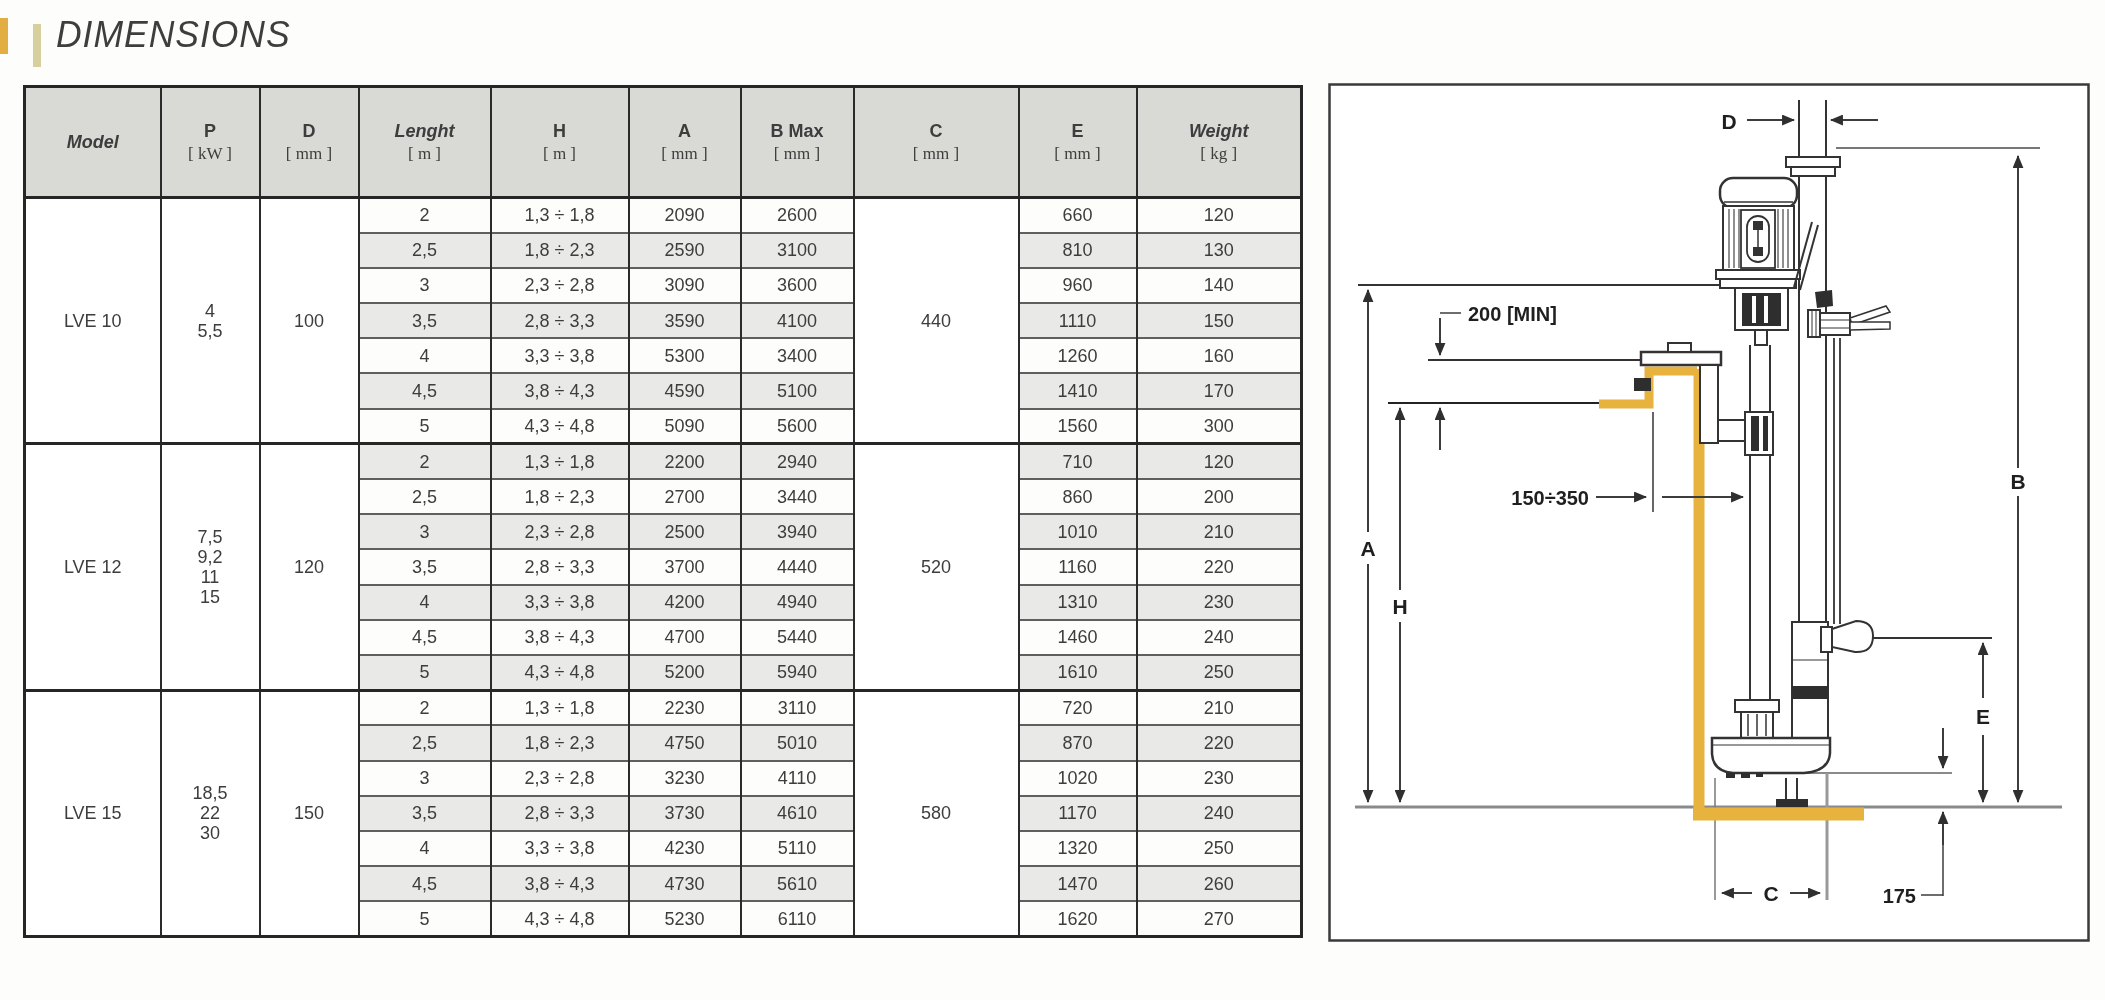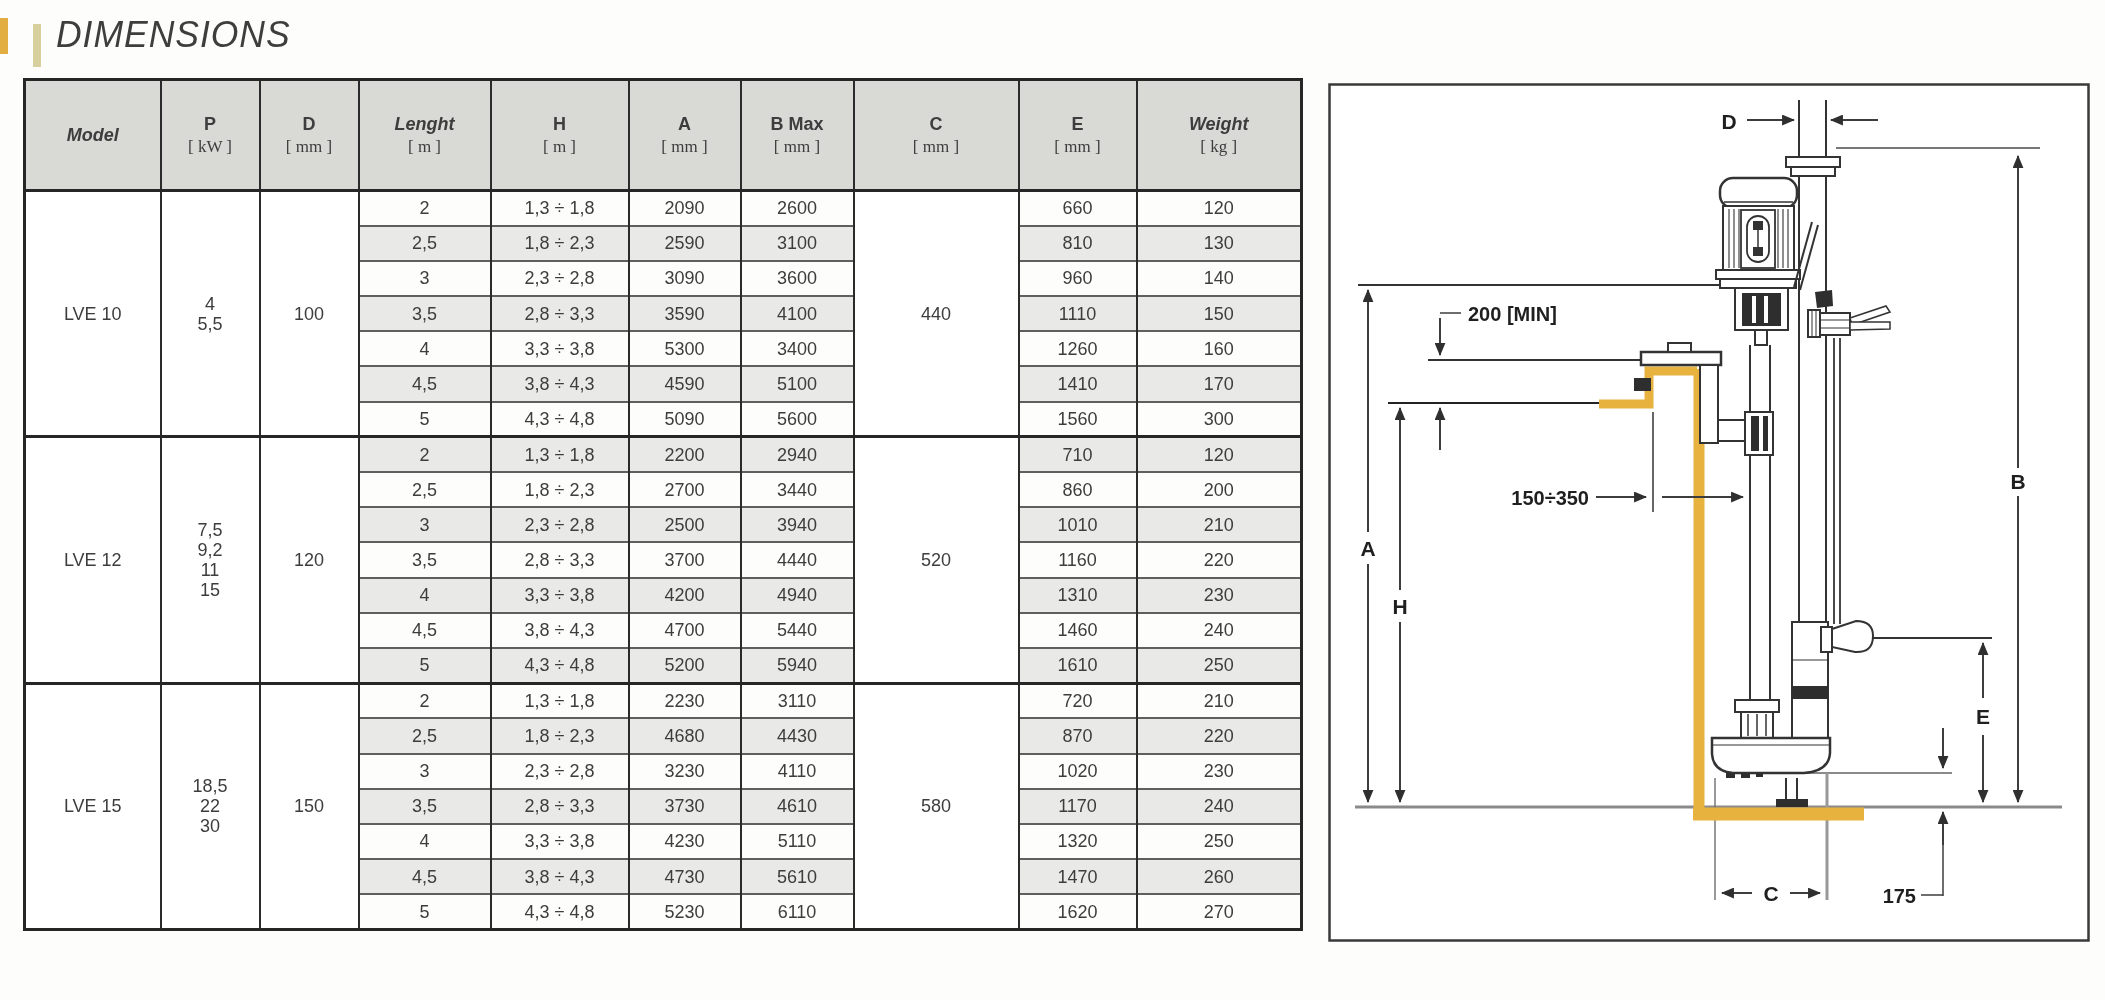--- a/index.html
+++ b/index.html
@@ -10,21 +10,21 @@
   
   .edge-mark{position:absolute;left:0;top:18px;width:8px;height:36px;background:#E3AE41;}
   .title-bar{position:absolute;left:33px;top:24px;width:8px;height:43px;background:#D8CF9F;}
   .page-title{
     position:absolute;left:56px;top:14px;margin:0;
     font-size:37px;font-style:italic;font-weight:normal;color:#3e3e3e;
     letter-spacing:1px;transform:scaleX(.96);transform-origin:left;
   }
   
   table.dims{
-    position:absolute;left:23px;top:78px;width:1277px;
+    position:absolute;left:23px;top:85px;width:1277px;
     border-collapse:collapse;table-layout:fixed;
     color:#3d3d3d;
   }
   table.dims th,table.dims td{
     border-left:2px solid #2b2b2b;border-right:2px solid #2b2b2b;
     text-align:center;vertical-align:middle;padding:0;
     font-size:18px;line-height:1.12;
   }
   table.dims{border:3px solid #262626;}
   thead th{
@@ -250,22 +250,22 @@
         <td class="h-cell">1,3 ÷ 1,8</td>
         <td class="a-cell">2230</td>
         <td class="bmax-cell">3110</td>
         <td class="c-cell" rowspan="7">580</td>
         <td class="e-cell">720</td>
         <td class="weight-cell">210</td>
       </tr>
       <tr class="alt">
         <td class="length-cell">2,5</td>
         <td class="h-cell">1,8 ÷ 2,3</td>
-        <td class="a-cell">4680</td>
-        <td class="bmax-cell">4430</td>
+        <td class="a-cell">4750</td>
+        <td class="bmax-cell">5010</td>
         <td class="e-cell">870</td>
         <td class="weight-cell">220</td>
       </tr>
       <tr>
         <td class="length-cell">3</td>
         <td class="h-cell">2,3 ÷ 2,8</td>
         <td class="a-cell">3230</td>
         <td class="bmax-cell">4110</td>
         <td class="e-cell">1020</td>
         <td class="weight-cell">230</td>

